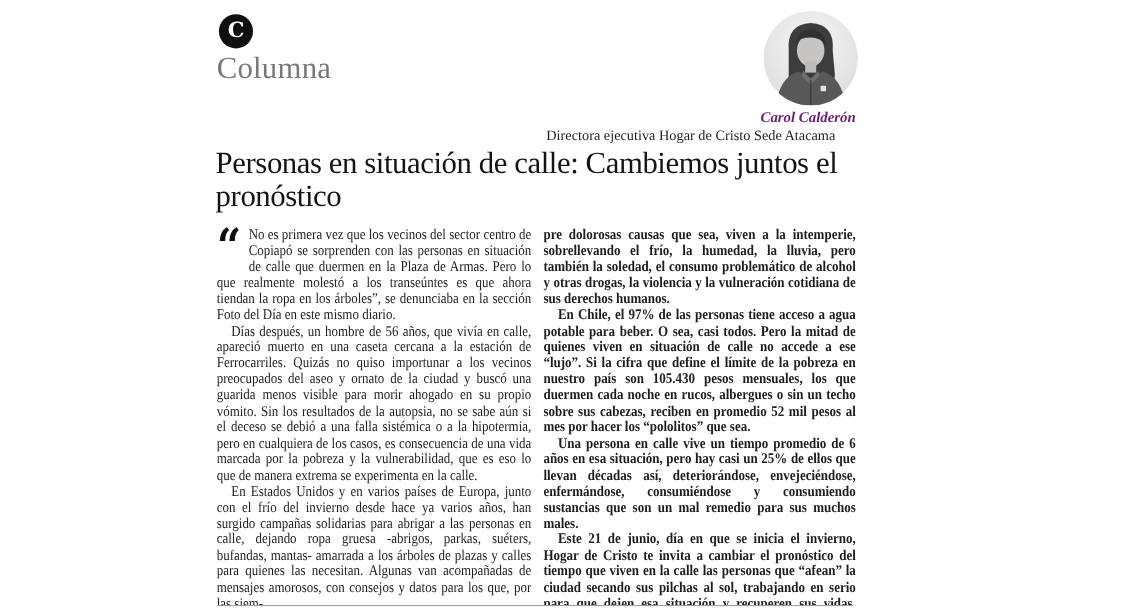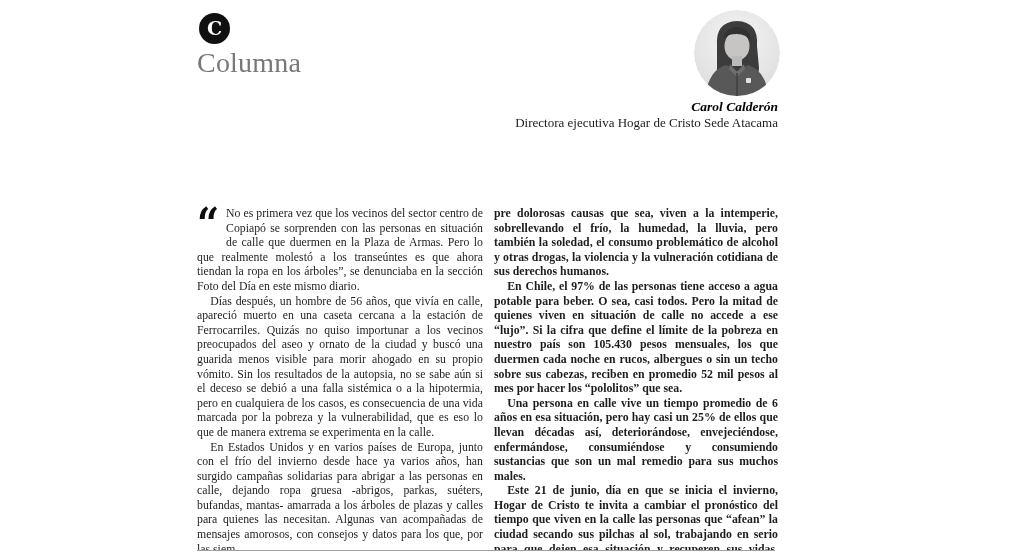--- a/index.html
+++ b/index.html
@@ -31,24 +31,24 @@
   .avatar {
     position: absolute; left: 694px; top: 10px;
     width: 86px; height: 86px; border-radius: 50%; overflow: hidden;
   }
   .byline {
     position: absolute; left: 478px; top: 99px; width: 300px;
     text-align: right;
   }
   .author-name {
     font-size: 13.5px; font-weight: bold; font-style: italic;
-    color: #000000; line-height: 16px;
+    color: #701a75; line-height: 16px;
   }
   .author-role {
-    font-size: 13px; color: #1c1c1c; line-height: 15px;
+    font-size: 13px; color: #1c1c1c; line-height: 15px; text-align: center;
   }
 
   
   .headline {
     position: absolute; left: 196px; top: 134px; width: 600px;
     margin: 0; font-size: 28px; line-height: 29.5px;
     font-weight: normal; letter-spacing: -0.4px; color: #141414;
   }
 
   
@@ -107,20 +107,21 @@
       <line x1="43" y1="63" x2="43" y2="86" stroke="#3f3f3f" stroke-width="1.5"></line>
       <rect x="52" y="68" width="5" height="5" rx="1" fill="#e2e2e2"></rect>
     </svg>
   </div>
 
   <div class="byline">
     <div class="author-name">Carol Calderón</div>
     <div class="author-role">Directora ejecutiva Hogar de Cristo Sede Atacama</div>
   </div>
 
+  <h1 class="headline">Personas en situación de calle: Cambiemos juntos el pronóstico</h1>
 
   <div class="col col-left">
     <div class="col-inner">
       <p><span class="qmark">“</span><span>No es primera vez que los vecinos del sector centro de Copiapó se sorprenden con las personas en situación de calle que duermen en la Plaza de Armas. Pero lo que realmente molestó a los transeúntes es que ahora tiendan la ropa en los árboles”, se denunciaba en la sección Foto del Día en este mismo diario.</span></p>
       <p class="indent">Días después, un hombre de 56 años, que vivía en calle, apareció muerto en una caseta cercana a la estación de Ferrocarriles. Quizás no quiso importunar a los vecinos preocupados del aseo y ornato de la ciudad y buscó una guarida menos visible para morir ahogado en su propio vómito. Sin los resultados de la autopsia, no se sabe aún si el deceso se debió a una falla sistémica o a la hipotermia, pero en cualquiera de los casos, es consecuencia de una vida marcada por la pobreza y la vulnerabilidad, que es eso lo que de manera extrema se experimenta en la calle.</p>
       <p class="indent">En Estados Unidos y en varios países de Europa, junto con el frío del invierno desde hace ya varios años, han surgido campañas solidarias para abrigar a las personas en calle, dejando ropa gruesa -abrigos, parkas, suéters, bufandas, mantas- amarrada a los árboles de plazas y calles para quienes las necesitan. Algunas van acompañadas de mensajes amorosos, con consejos y datos para los que, por las siem-</p>
     </div>
   </div>
 
   <div class="col col-right">

